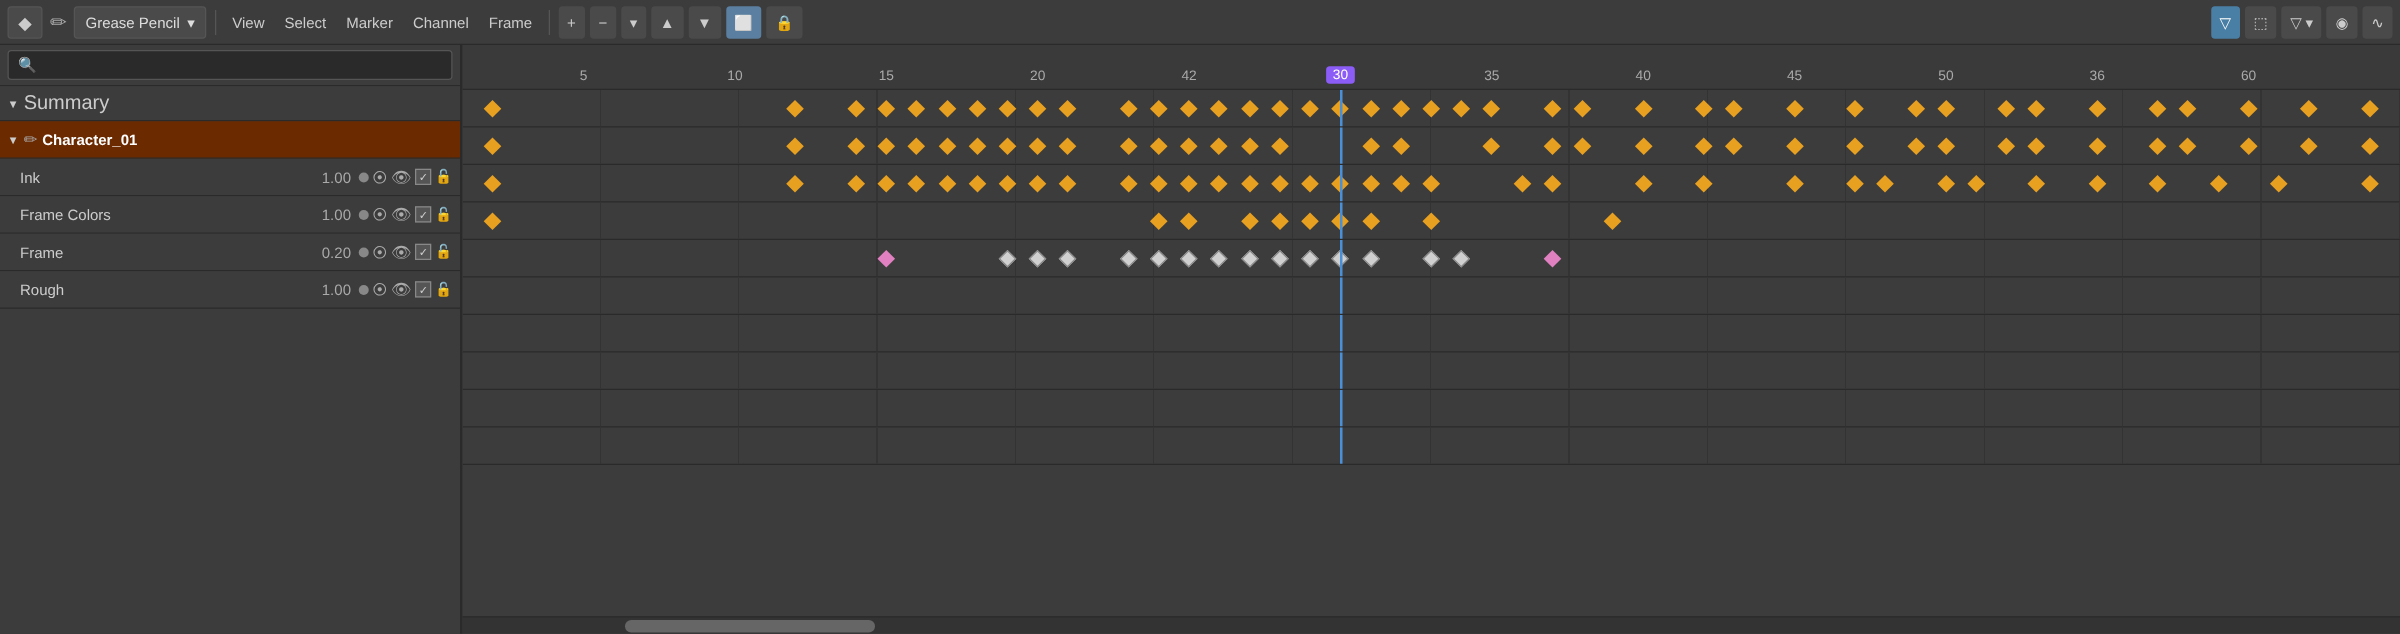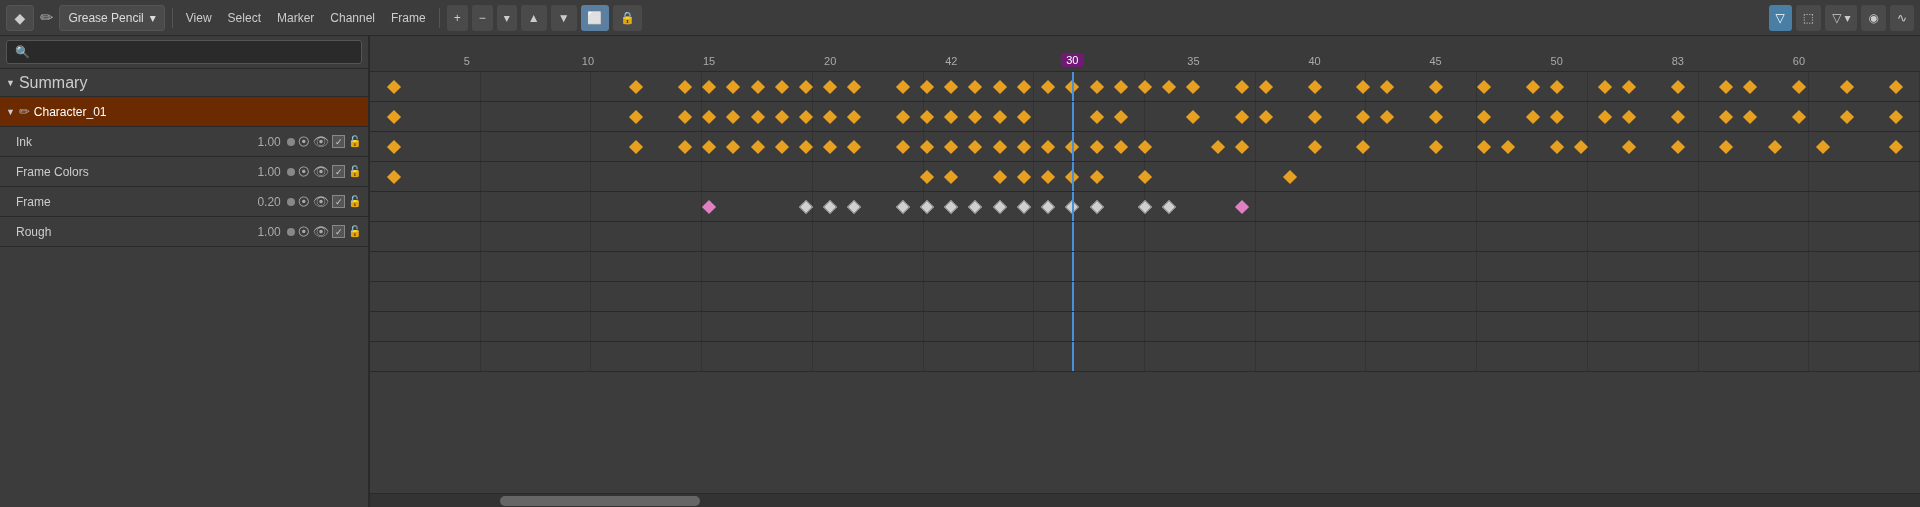--- a/index.html
+++ b/index.html
@@ -204,21 +204,21 @@
       align-items: flex-end;
       padding-bottom: 4px;
     }
     .ruler-tick {
       position: absolute;
       font-size: 11px;
       color: #aaa;
       transform: translateX(-50%);
     }
     .ruler-tick.current {
-      background: #701a75;
+      background: #8b5cf6;
       color: #fff;
       border-radius: 3px;
       padding: 1px 5px;
     }
 
     .tracks-container {
       flex: 1;
       position: relative;
       overflow: hidden;
       background: #3c3c3c;
@@ -359,21 +359,21 @@
     </div>
 
     <div class="summary-row">
       <span style="font-size:9px; color:#ccc;">▼</span>
       <span style="color:#ccc; font-size:16px;">Summary</span>
     </div>
 
     <div class="channel-group">
       <span style="font-size:9px; color:#ccc;">▼</span>
       <span style="font-size:13px; color:#aaa;">✏</span>
-      <span style="color:#fff; font-size:12px; font-weight:normal;">Character_01</span>
+      <span style="color:#fff; font-size:12px; font-weight:bold;">Character_01</span>
     </div>
 
     <div class="channel-row">
       <span class="channel-name">Ink</span>
       <span class="channel-value">1.00</span>
       <div class="channel-controls">
         <span class="ctrl-dot"></span>
         <span class="ctrl-icon" style="font-size:12px;">⦿</span>
         <span class="ctrl-icon">👁</span>
         <div class="checkbox">✓</div>
@@ -424,21 +424,21 @@
     <div class="ruler-tick" style="left: 6.25%;">5</div>
         <div class="ruler-tick" style="left: 14.0625%;">10</div>
         <div class="ruler-tick" style="left: 21.875%;">15</div>
         <div class="ruler-tick" style="left: 29.6875%;">20</div>
         <div class="ruler-tick" style="left: 37.5%;">42</div>
         <div class="ruler-tick current" style="left: 45.3125%;">30</div>
         <div class="ruler-tick" style="left: 53.125%;">35</div>
         <div class="ruler-tick" style="left: 60.9375%;">40</div>
         <div class="ruler-tick" style="left: 68.75%;">45</div>
         <div class="ruler-tick" style="left: 76.5625%;">50</div>
-        <div class="ruler-tick" style="left: 84.375%;">83</div>
+        <div class="ruler-tick" style="left: 84.375%;">36</div>
         <div class="ruler-tick" style="left: 92.1875%;">60</div>
       </div>
 
     <div class="tracks-container" id="tracks-container">
     <div class="track-row">
           <div class="current-frame-line" style="left: 45.3125%;"></div>
           <div class="kf kf-orange" style="left: calc(1.5625% - 5px);"></div>
           <div class="kf kf-orange" style="left: calc(17.1875% - 5px);"></div>
           <div class="kf kf-orange" style="left: calc(20.3125% - 5px);"></div>
           <div class="kf kf-orange" style="left: calc(21.875% - 5px);"></div>

